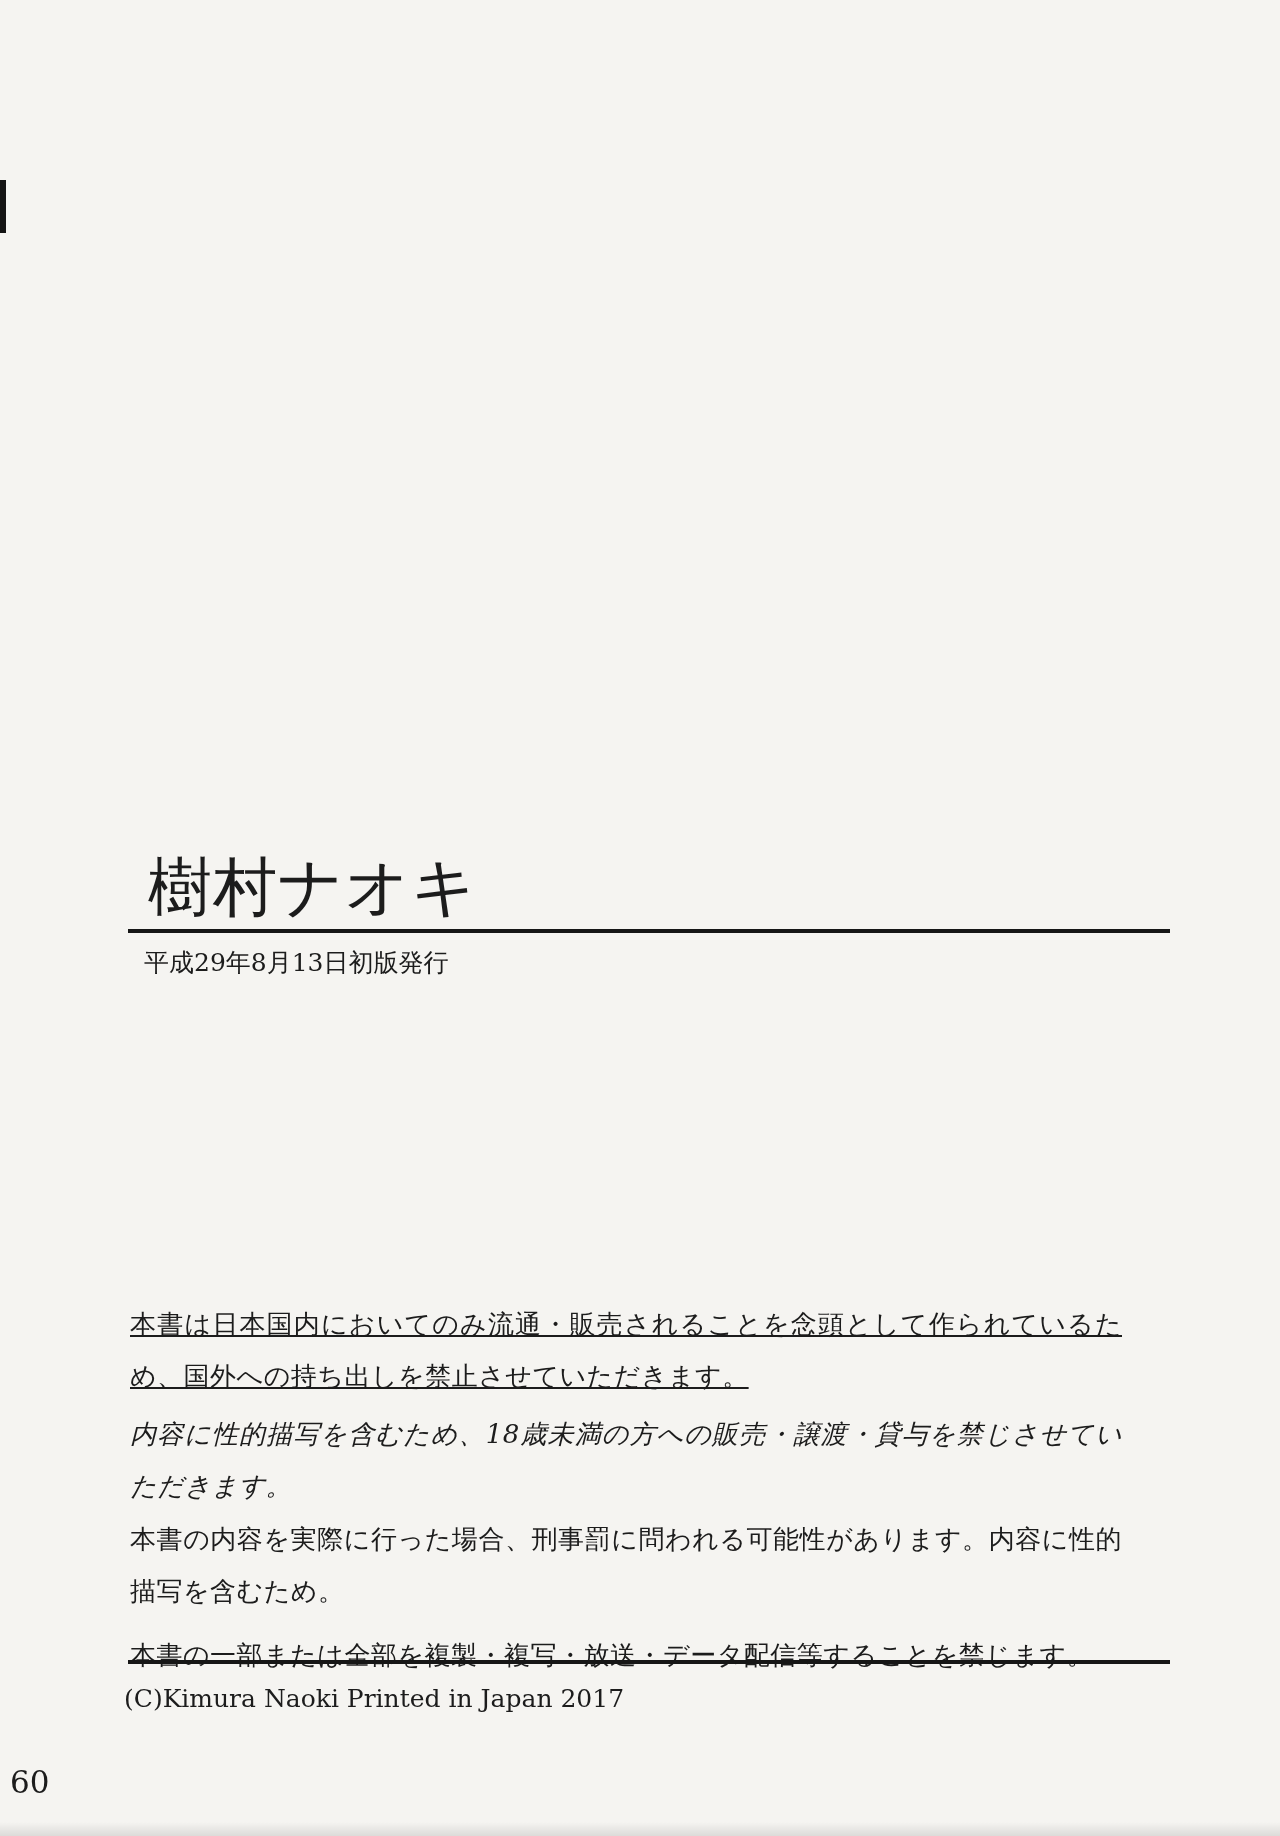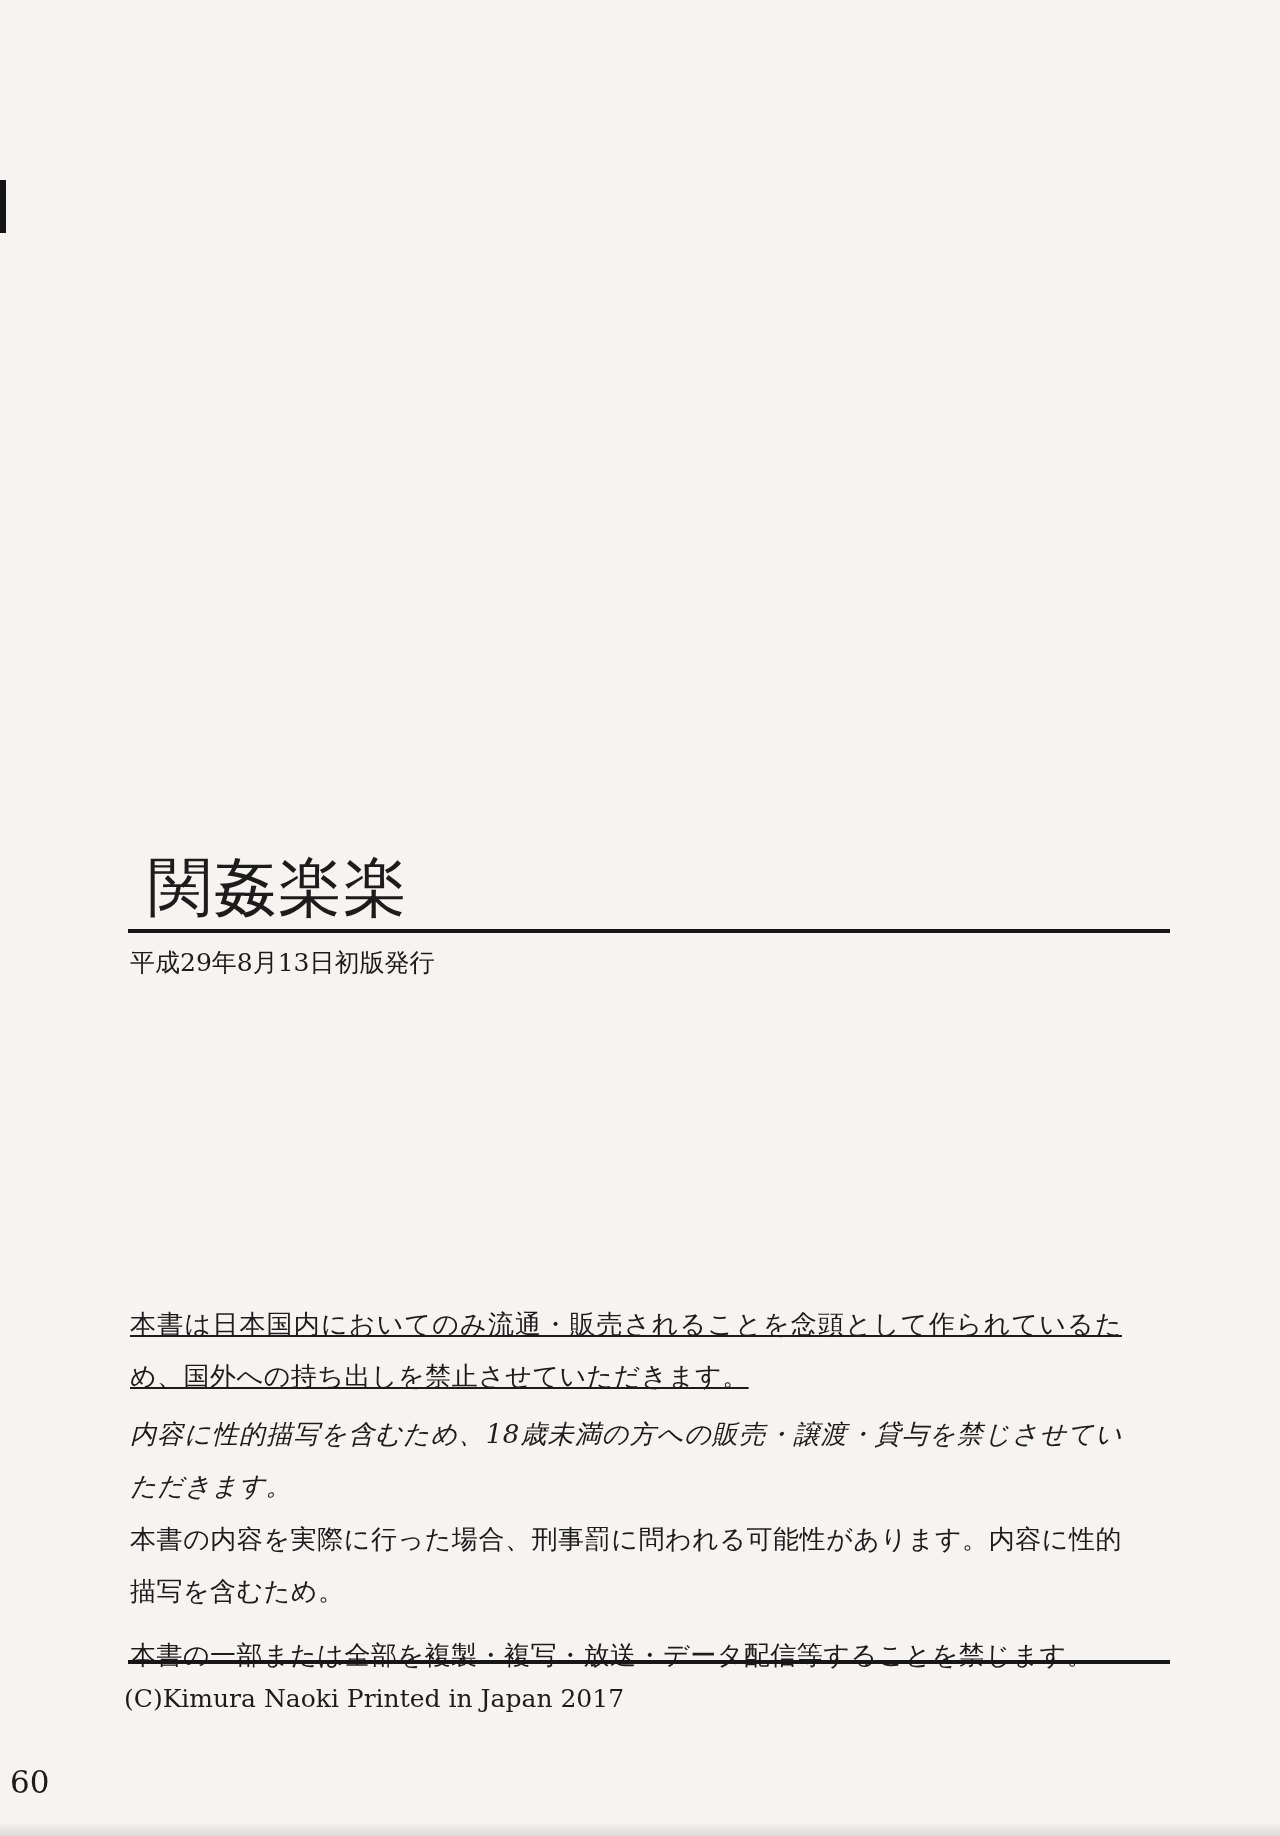--- a/index.html
+++ b/index.html
@@ -45,21 +45,21 @@
   .rule {
     position: absolute;
     left: 128px;
     width: 1042px;
     background: #161616;
   }
   .rule-top { top: 929px; height: 4px; }
   .rule-bottom { top: 1660px; height: 4px; }
   .edition-date {
     position: absolute;
-    left: 130px;
+    left: 144px;
     top: 946px;
     font-size: 25px;
     white-space: pre-wrap;
   }
   .pub-info {
     position: absolute;
     left: 130px;
     top: 1008px;
     font-size: 26px;
     line-height: 39px;
@@ -93,21 +93,21 @@
     font-weight: 500;
   }
 </style>
 </head>
 <body>
 
 <div class="page">
 
   <div class="scan-tab"></div>
 
-  <h1 class="title">関姦楽楽</h1>
+  <h1 class="title">樹村ナオキ</h1>
 
   <div class="rule rule-top"></div>
 
   <div class="edition-date">平成29年8月13日初版発行</div>
 
 
   <p class="notice notice-1">本書は日本国内においてのみ流通・販売されることを念頭として作られているため、国外への持ち出しを禁止させていただきます。</p>
 
   <p class="notice notice-2">内容に性的描写を含むため、18歳未満の方への販売・譲渡・貸与を禁じさせていただきます。</p>
 

